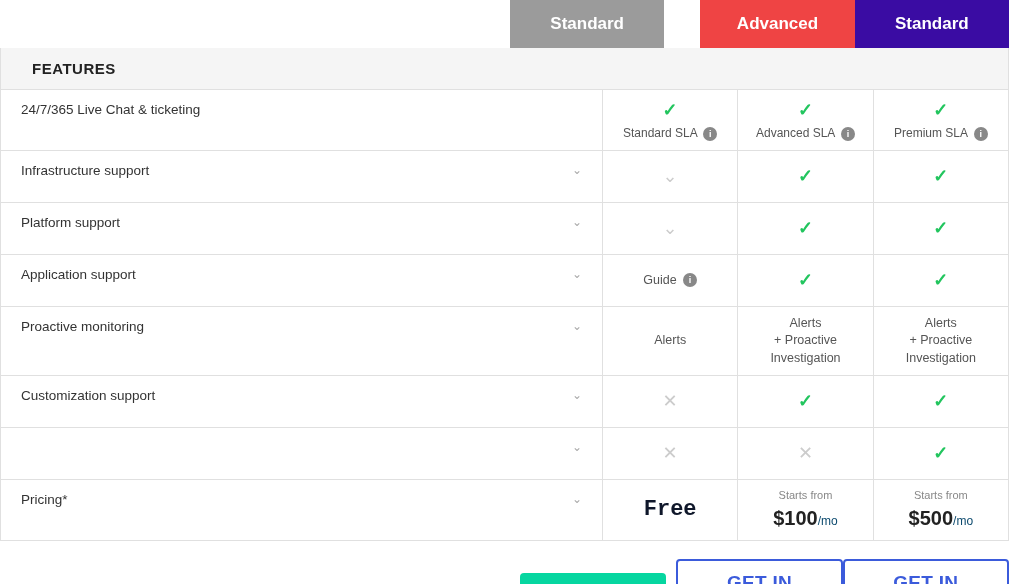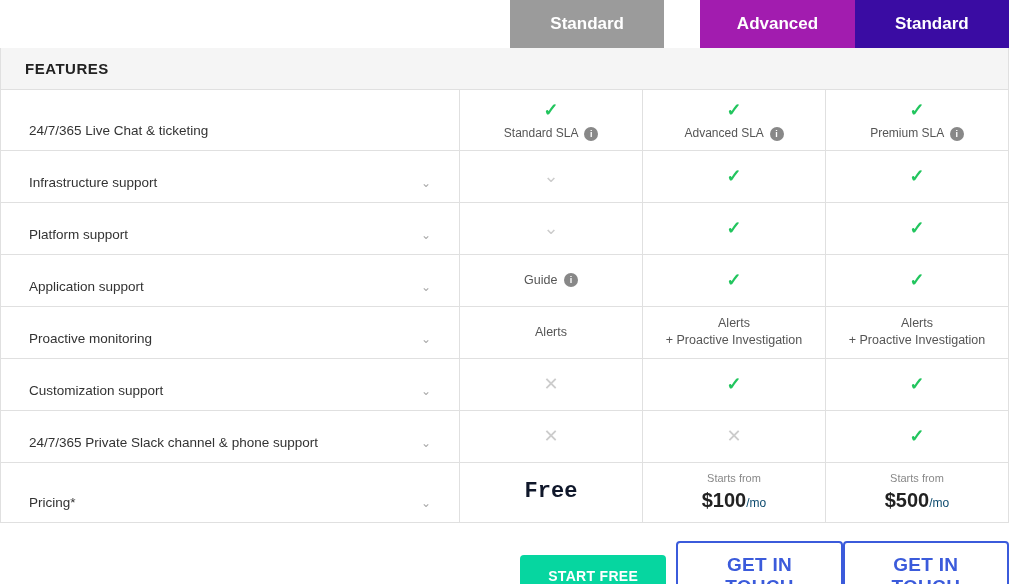--- a/index.html
+++ b/index.html
@@ -20,49 +20,49 @@
     }
     .plan-header-cell {
       flex: 1;
       text-align: center;
       padding: 14px 10px;
       font-weight: 700;
       font-size: 17px;
       color: #fff;
     }
     .plan-standard { background: #9b9b9b; }
-    .plan-advanced { background: #a21caf; margin-left: 36px; }
+    .plan-advanced { background: #ef4444; margin-left: 36px; }
     .plan-premium  { background: #3a0ca3; }
 
     
     .features-section {
       border: 1px solid #e0e0e0;
       border-top: none;
     }
     .features-heading {
       background: #f5f5f5;
-      padding: 12px 24px;
+      padding: 12px 31px;
       font-weight: 800;
       font-size: 15px;
       color: #222;
       letter-spacing: 0.5px;
       border-bottom: 1px solid #e0e0e0;
     }
     .feature-row {
       display: flex;
       border-bottom: 1px solid #e0e0e0;
       align-items: stretch;
       min-height: 52px;
     }
     .feature-row:last-child { border-bottom: none; }
     .feature-label {
-      width: 459px;
-      padding: 12px 28px;
-      display: flex;
-      align-items: flex-end;
+      width: 602px;
+      padding: 12px 20px;
+      display: flex;
+      align-items: flex-start;
       color: #333;
       font-size: 13.5px;
       border-right: 1px solid #e0e0e0;
     }
     .feature-label .chevron {
       margin-left: auto;
       color: #aaa;
       font-size: 12px;
     }
     .feature-cell {
@@ -276,21 +276,20 @@
       <div class="feature-cell">
         <span class="check">✓</span>
       </div>
       <div class="feature-cell">
         <span class="check">✓</span>
       </div>
     </div>
 
     <div class="feature-row">
       <div class="feature-label">
-        <span>24/7/365 Private Slack channel &amp; phone support</span>
         <span class="chevron">⌄</span>
       </div>
       <div class="feature-cell">
         <span style="color:#ccc;font-size:18px;">✕</span>
       </div>
       <div class="feature-cell">
         <span style="color:#ccc;font-size:18px;">✕</span>
       </div>
       <div class="feature-cell">
         <span class="check">✓</span>

